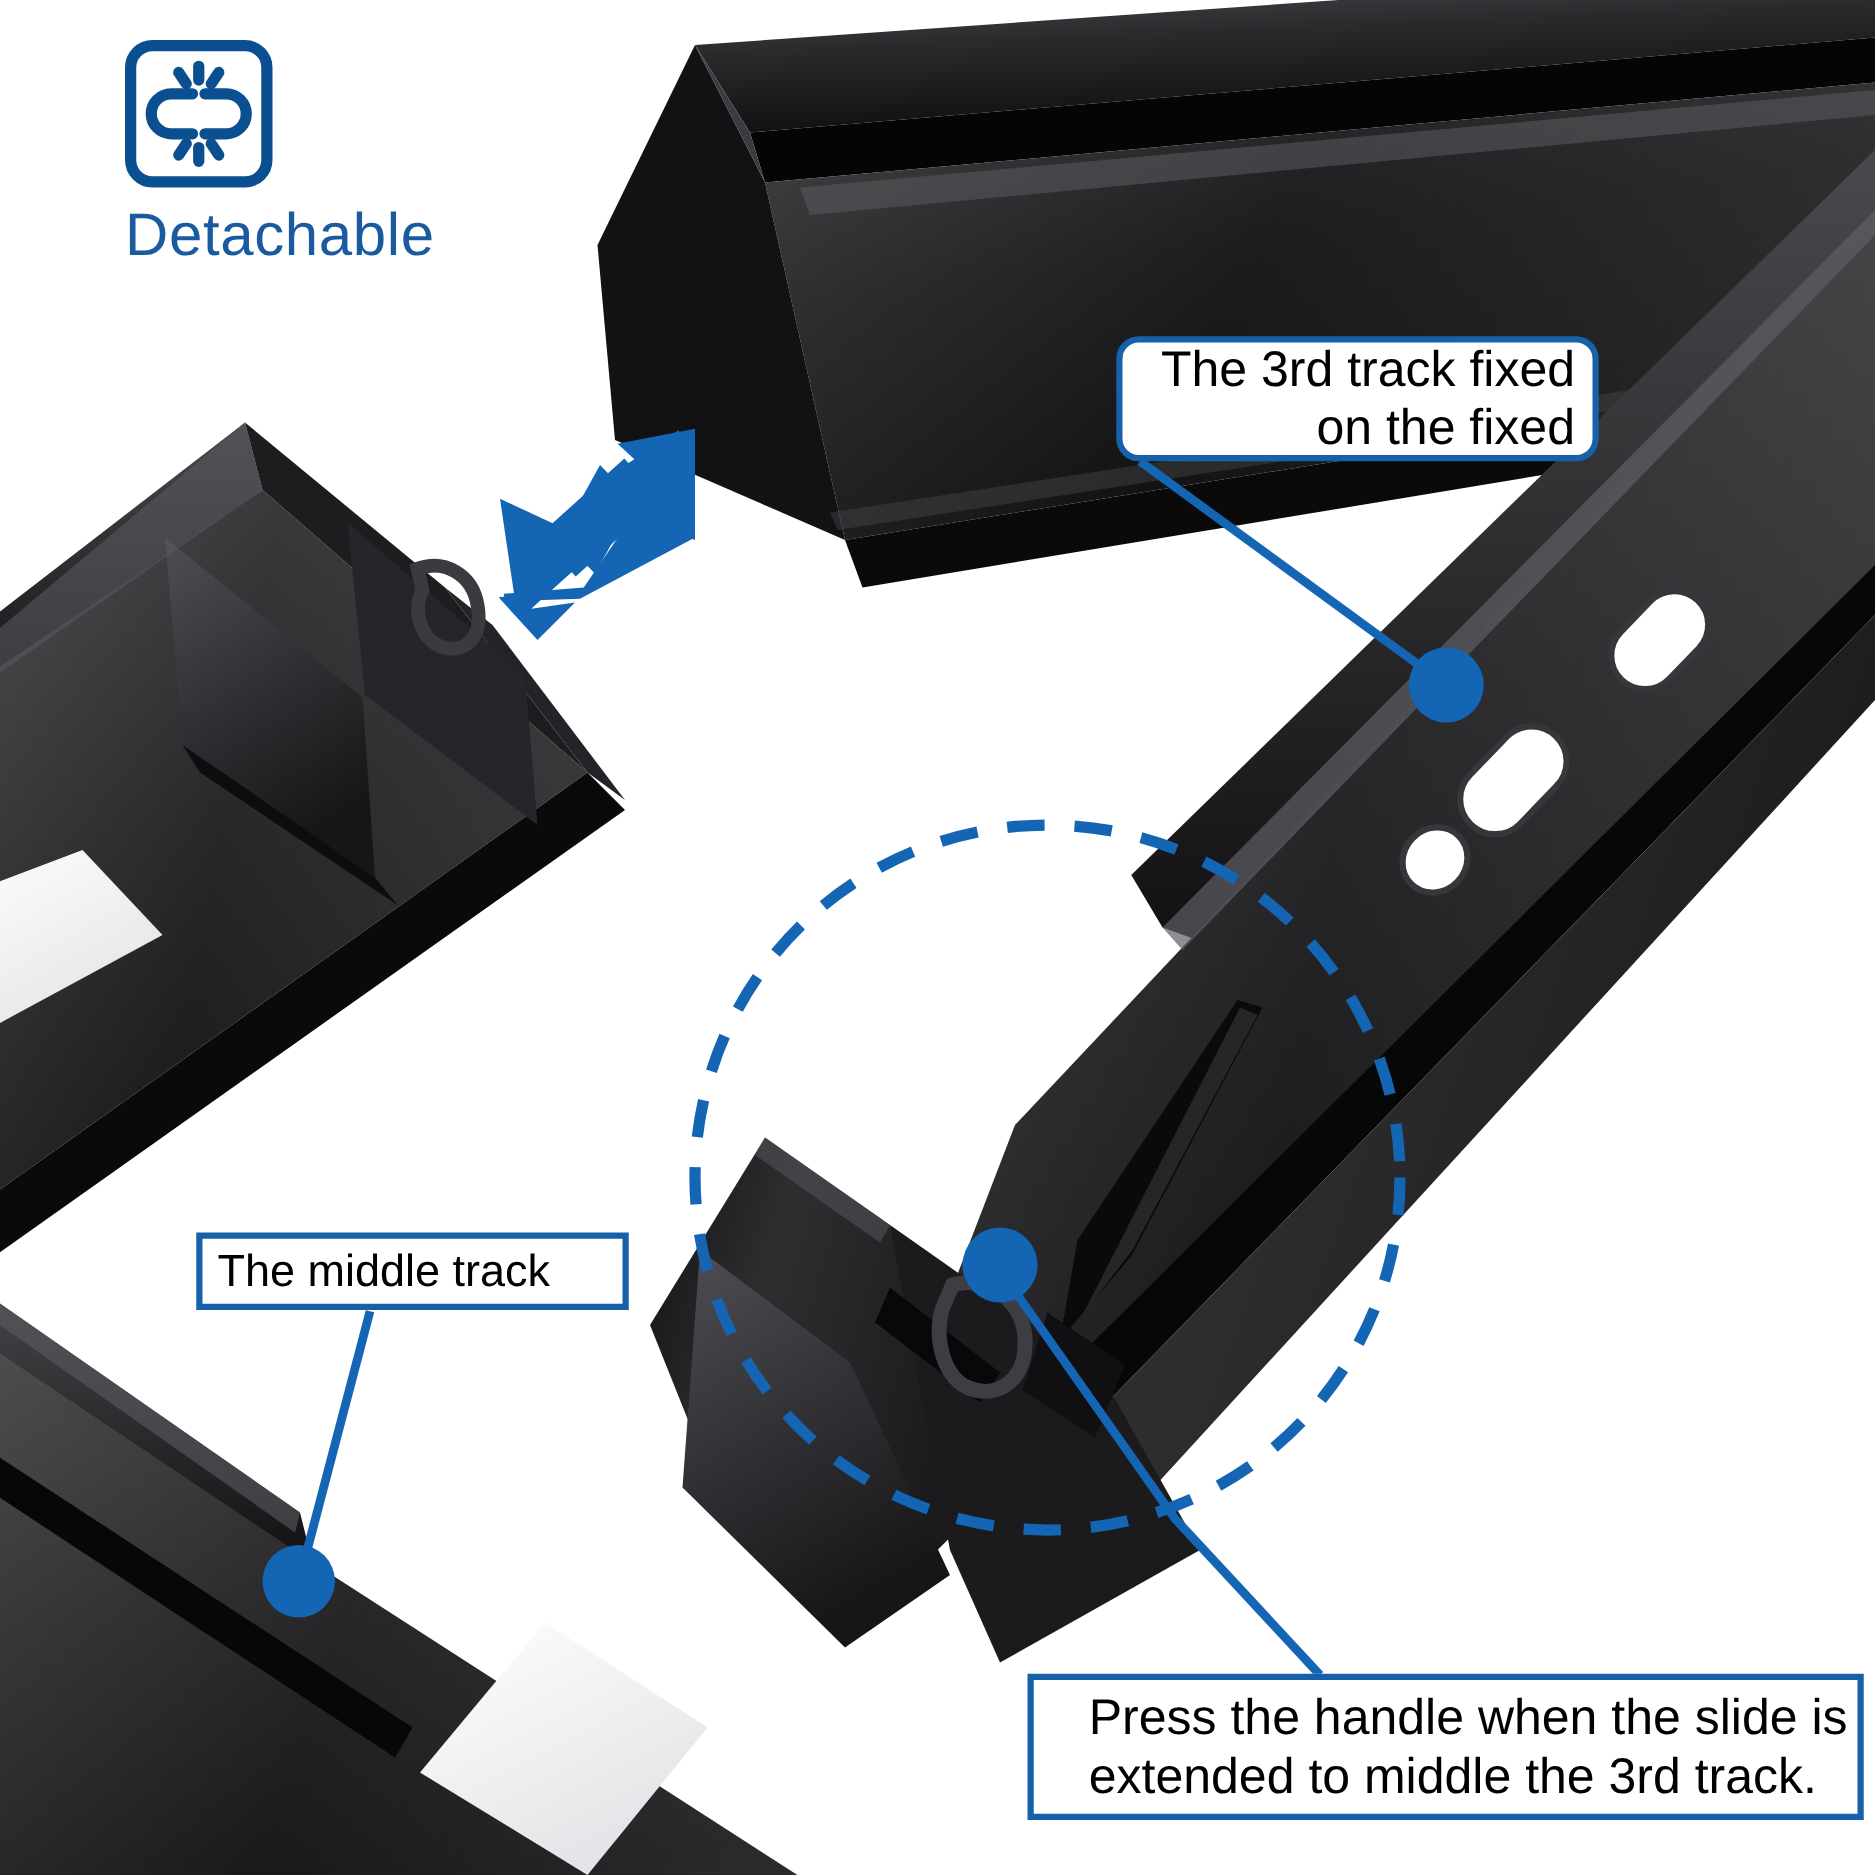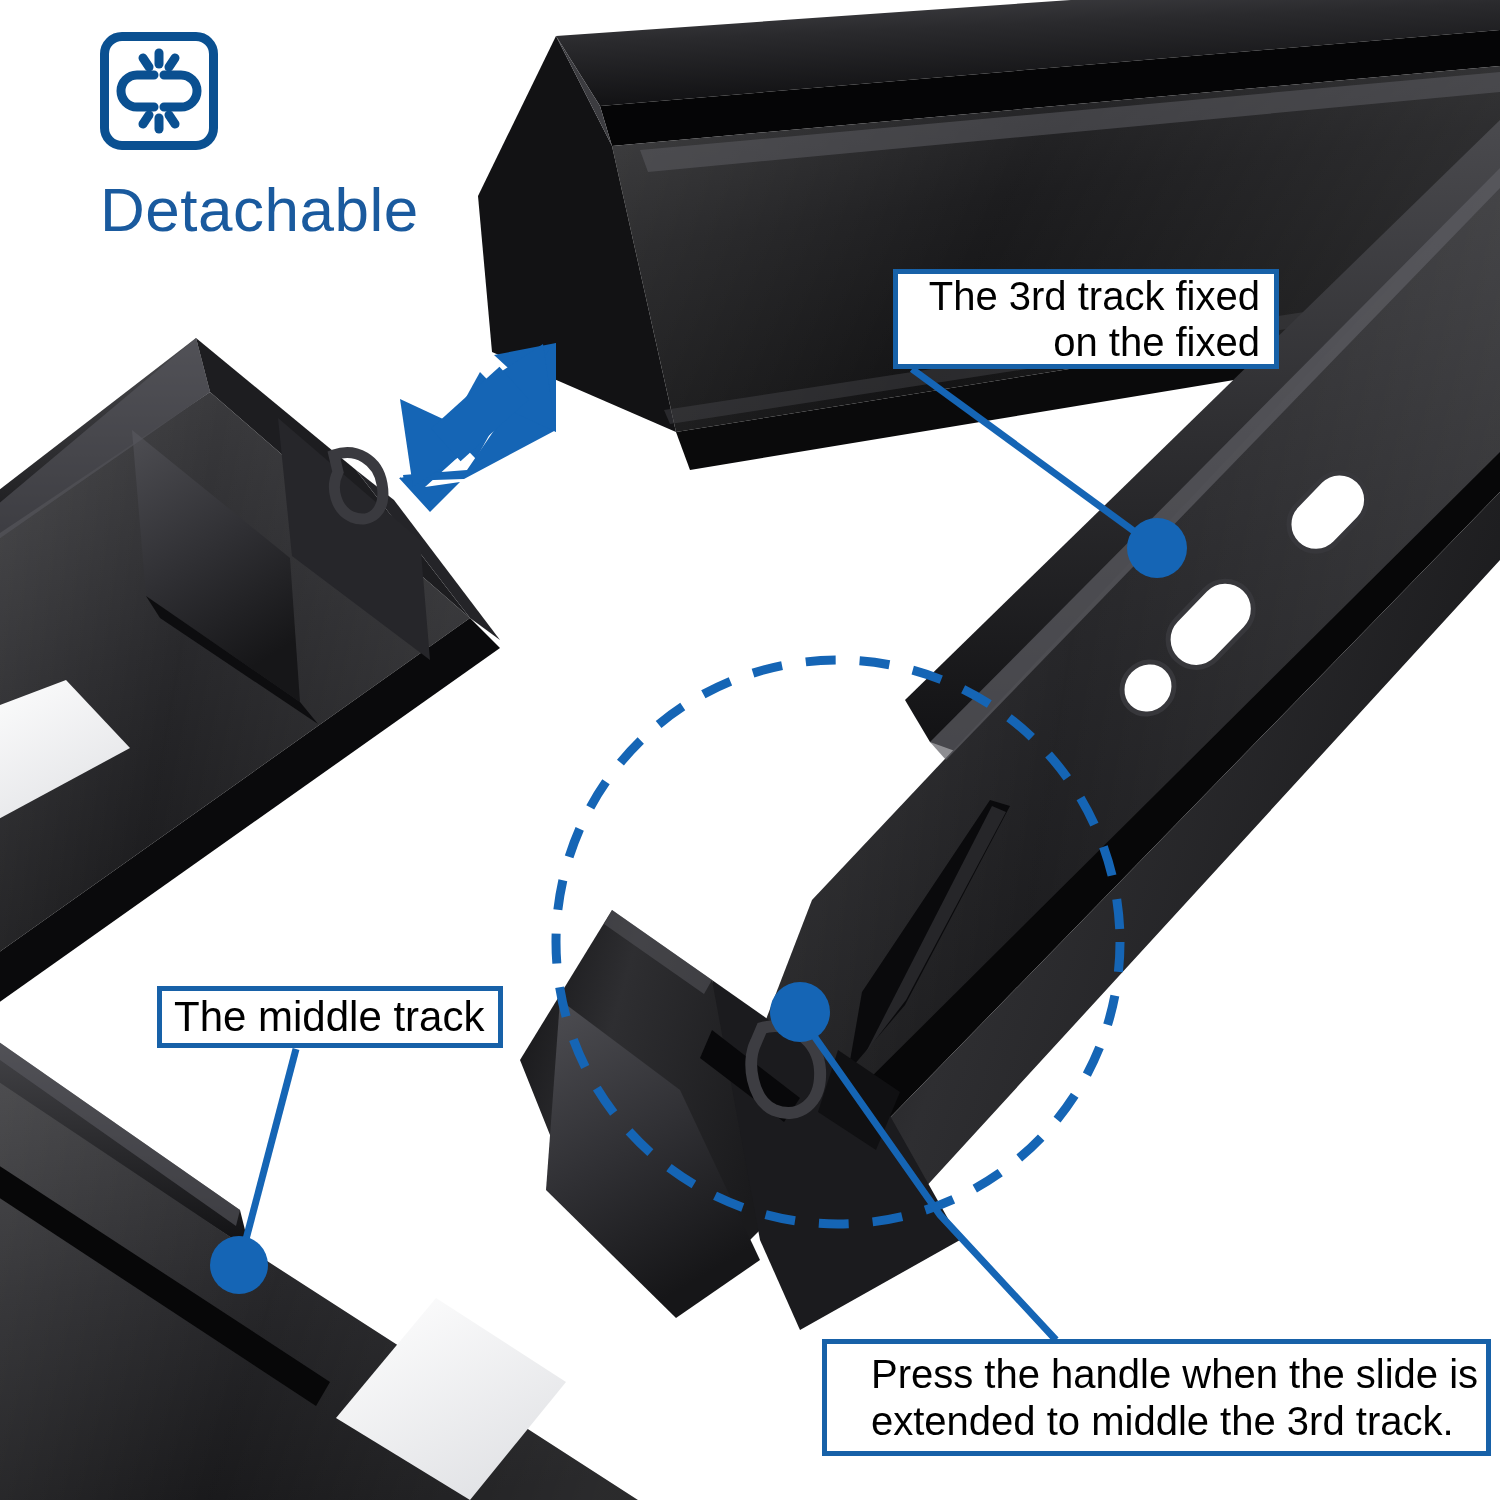--- a/index.html
+++ b/index.html
@@ -18,47 +18,47 @@
   .badge-wrap{position:absolute;left:100px;top:32px;width:330px;}
   .badge-box{
     width:118px;height:118px;
     border:9px solid #0a5091;border-radius:22px;
     background:#fff;box-sizing:border-box;
     display:flex;align-items:center;justify-content:center;
     position:relative;
   }
   .badge-box svg{display:block;}
   .badge-label{
-    margin-top:27px;
-    font-size:62px;line-height:1.05;
+    margin-top:14px;
+    font-size:48px;line-height:1.05;
     color:#1a5a9e;letter-spacing:0.5px;
     white-space:nowrap;
   }
 
   
   .callout{
     position:absolute;
     border:5px solid #1761a8;
     background:#ffffff;
     box-sizing:border-box;
     color:#000;
     font-size:40px;
     line-height:1.16;
     padding:6px 14px;
     display:flex;
     flex-direction:column;
     justify-content:center;
   }
   .callout .ln{display:block;white-space:nowrap;}
 
-  #callout-third-track{left:893px;top:269px;width:386px;height:100px;}
+  #callout-third-track{left:893px;top:269px;width:386px;height:100px;border-radius:18px;}
   #callout-third-track .ln{text-align:right;}
 
   #callout-middle-track{left:157px;top:986px;width:346px;height:62px;
-     padding:2px 12px;font-size:42px;}
+     padding:2px 12px;font-size:36px;}
 
   #callout-press-handle{left:822px;top:1339px;width:669px;height:117px;padding-left:44px;}
   #callout-press-handle .ln{text-align:left;}
 </style>
 </head>
 <body>
 
 <div id="stage">
 
   <svg id="art" viewBox="0 0 1500 1500">

